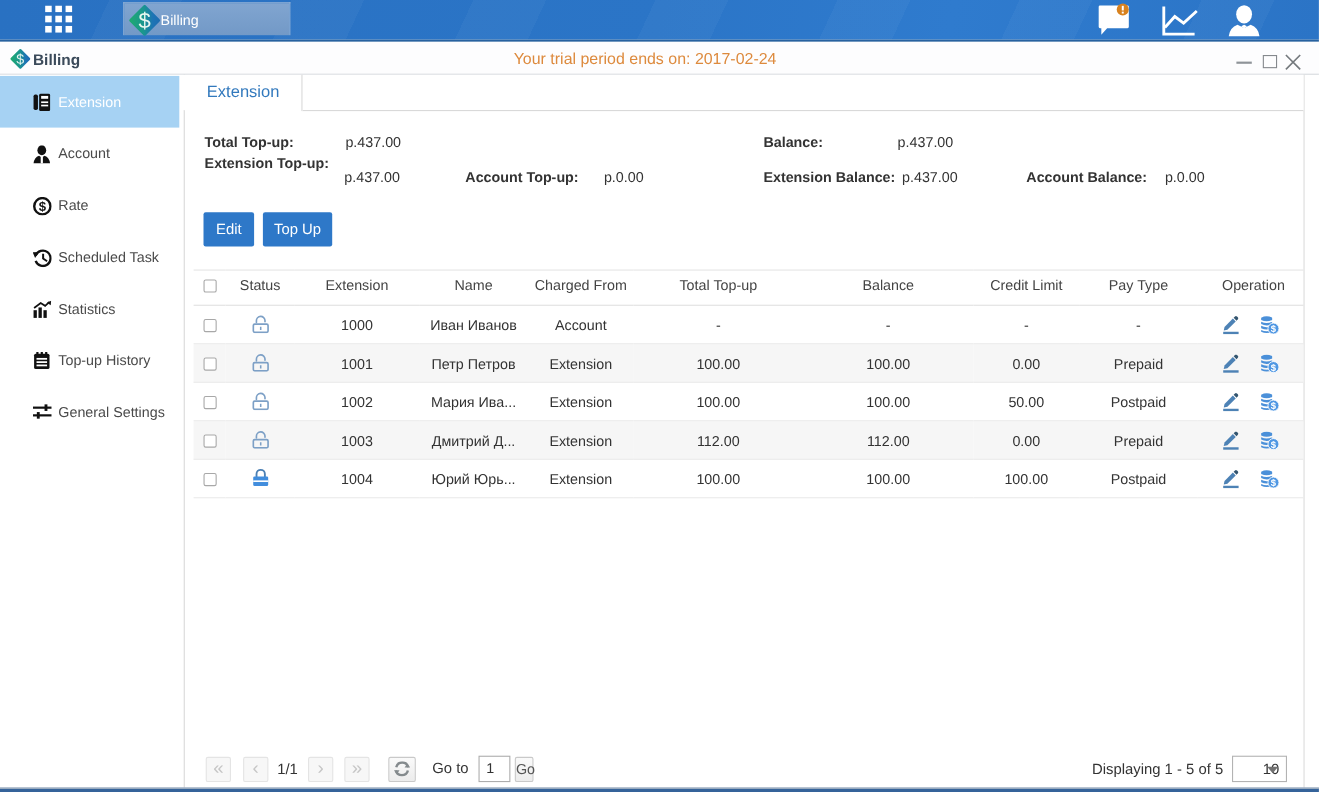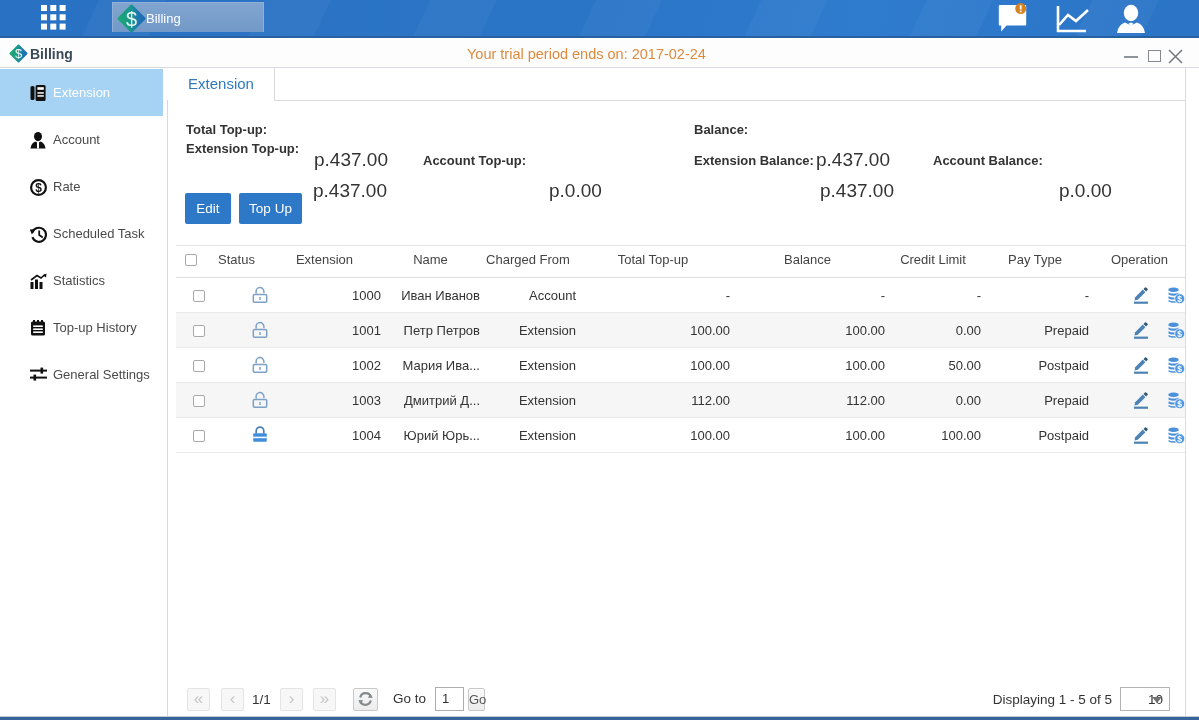--- a/index.html
+++ b/index.html
@@ -35,30 +35,30 @@
 .sitem .ic { position:absolute; left:30px; top:50%; margin-top:-8px; }
 .sitem .tx { position:absolute; left:53px; top:50%; margin-top:-8px; font-size:13px; color:#4a4a4a; }
 .sitem.sel { background:#a6d2f3; width:163px; }
 .sitem.sel .tx { color:#fff; }
 #rightsep { left:1185px; top:68px; width:1px; height:648px; background:#dcdcdc; }
 #tabbar { left:168px; top:68px; width:1017px; height:33px; }
 #tabrest { position:absolute; left:107px; top:0; right:0; height:33px; border-bottom:1px solid #d9d9d9; background:#fff; }
 #tabactive { position:absolute; left:0; top:0; width:107px; height:33px; background:#fff; border-right:1px solid #d9d9d9; color:#3279bd; font-size:15px; text-align:center; line-height:32px; }
 
 .slabel { font-size:13px; font-weight:bold; color:#333; }
-.sval { font-size:19px; color:#333;margin-top:27px; }
+.sval { font-size:13px; color:#333; }
 
 .btn { position:absolute; background:#2e78c8; color:#fff; font-size:13.5px; border-radius:2px; text-align:center; line-height:31px; height:31px; }
 
 
 #tbl { left:176px; top:245px; width:1009px; }
 table { border-collapse:collapse; width:1009px; table-layout:fixed; }
 th { height:32px; padding-bottom:5px; vertical-align:middle; font-weight:normal; font-size:13px; color:#444; border-top:1px solid #e5e5e5; border-bottom:1px solid #e0e0e0; }
 td svg { vertical-align:middle; }
-td { height:35px; font-size:13px; color:#333; text-align:right; border-bottom:1px solid #eaeaea; }
+td { height:35px; font-size:13px; color:#333; text-align:center; border-bottom:1px solid #eaeaea; }
 tr.alt td { background:#f6f6f6; }
 .cbx { display:inline-block; width:12px; height:12px; border:1px solid #a8a8a8; border-radius:2px; background:#fff; vertical-align:middle; }
 
 
 #pager { left:176px; top:683px; width:1009px; height:33px; }
 .pbtn { position:absolute; top:5px; width:23px; height:23px; border:1px solid #e4e4e4; background:#f7f7f7; border-radius:2px; text-align:center; color:#c6c6c6; font-size:17px; line-height:19px; }
 .pbtn2 { position:absolute; top:5px; height:23px; border:1px solid #c9c9c9; background:linear-gradient(#fafafa,#ececec); border-radius:2px; text-align:center; color:#555; line-height:21px; }
 #goto { position:absolute; left:217px; top:8px; font-size:13.5px; color:#333; }
 #pginput { position:absolute; left:259px; top:4px; width:29px; height:24px; box-sizing:border-box; border:1px solid #adadad; font-size:13px; text-align:left; padding-left:6px; line-height:22px; background:#fff; color:#333; }
 #disp { position:absolute; right:73px; top:9px; font-size:13.5px; color:#333; }

